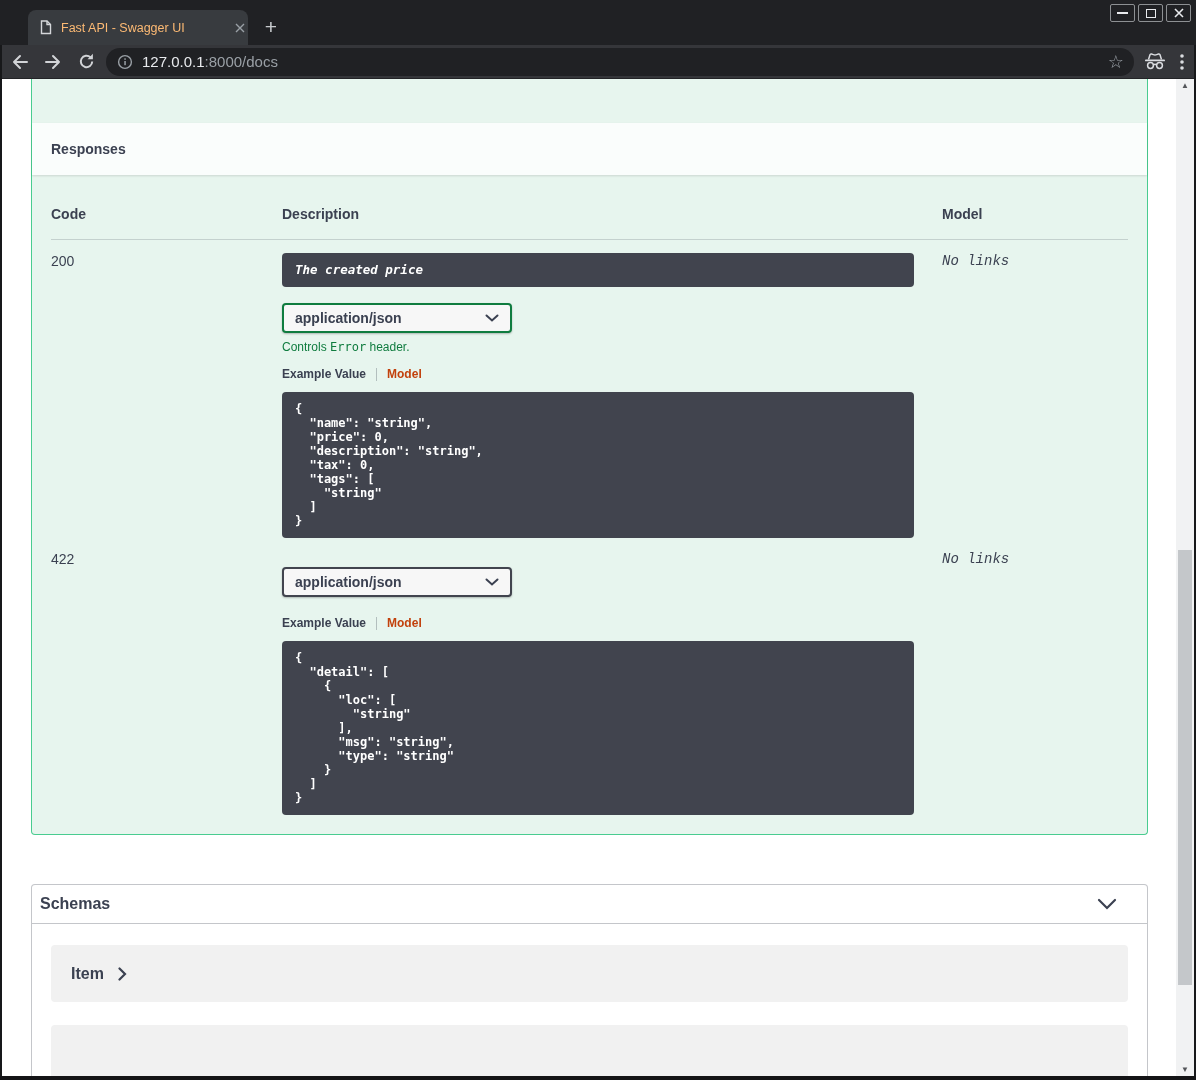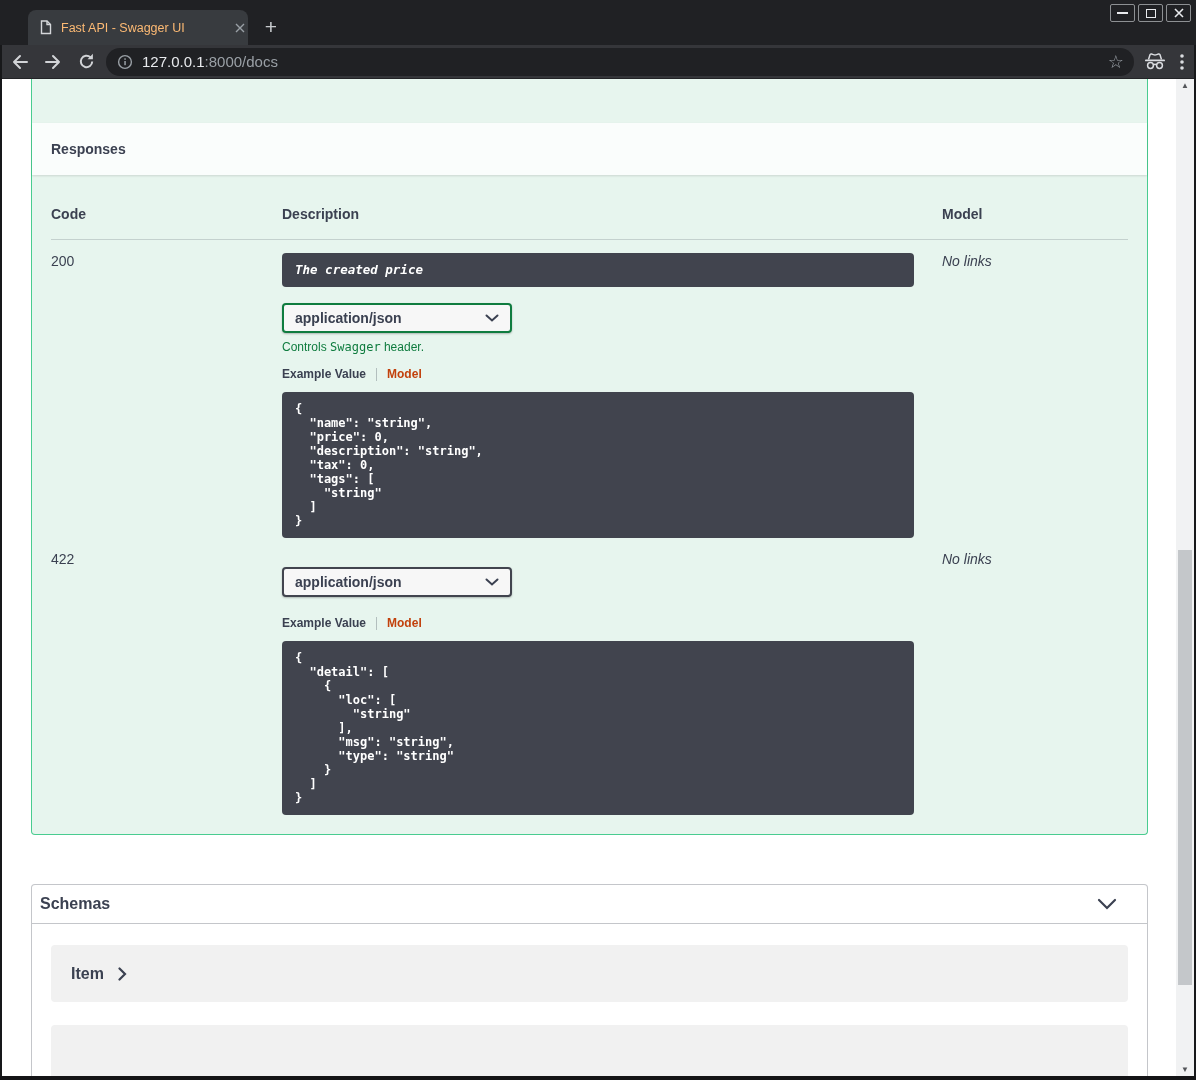--- a/index.html
+++ b/index.html
@@ -66,21 +66,21 @@
   }
   .section-header h4 { margin:0; font-size:14px; font-weight:bold; color:#3b4151; }
   .responses-body { padding:0 19px 19px 19px; }
   .resp-thead {
     display:grid; grid-template-columns:231px 660px 1fr;
     padding:31px 0 17px 0; border-bottom:1px solid rgba(59,65,81,.2);
     font-size:14px; font-weight:bold; color:#3b4151;
   }
   .resp-row { display:grid; grid-template-columns:231px 660px 1fr; padding-top:13px; }
   .resp-code { font-size:14px; color:#3b4151; }
-  .links-cell { font-size:14px; font-style:italic; color:#3b4151; }
+  .links-cell { font-size:14px; font-style:italic; color:#3b4151;font-family:Liberation Mono, monospace; }
   .desc-box {
     width:632px; background:#41444e; border-radius:4px; color:#fff;
     font-family:"DejaVu Sans Mono", monospace; font-style:italic; font-weight:bold;
     font-size:12.5px; padding:9px 13px 10px 13px;
   }
   .media-select {
     margin-top:16px; width:230px; height:30px; background:#f7f7f7;
     border:2px solid #41444e; border-radius:4px; box-shadow:0 1px 2px rgba(0,0,0,.25);
     display:flex; align-items:center; justify-content:space-between; padding:0 11px;
     font-size:14px; font-weight:bold; color:#3b4151; cursor:pointer;
@@ -222,21 +222,21 @@
       <div class="resp-row">
         <div class="resp-code">200</div>
         <div>
           <div class="desc-box">The created price</div>
           <div class="media-select accept-ctl">
             <span>application/json</span>
             <svg width="14" height="8" viewBox="0 0 14 8">
                 <path d="M1.5 1.5 L7 6.5 L12.5 1.5" fill="none" stroke="#3b4151" stroke-width="2" stroke-linecap="round"></path>
               </svg>
           </div>
-          <div class="accept-note"><span>Controls </span><span class="mono">Swagger</span><span> header.</span></div>
+          <div class="accept-note"><span>Controls </span><span class="mono">Error</span><span> header.</span></div>
           <div class="ex-tabs">
             <span class="ex-tab-active">Example Value</span>
             <span class="ex-tab-sep"></span>
             <span class="ex-tab-inactive">Model</span>
           </div>
           <div class="code-box">
             <pre>{
   "name": "string",
   "price": 0,
   "description": "string",

